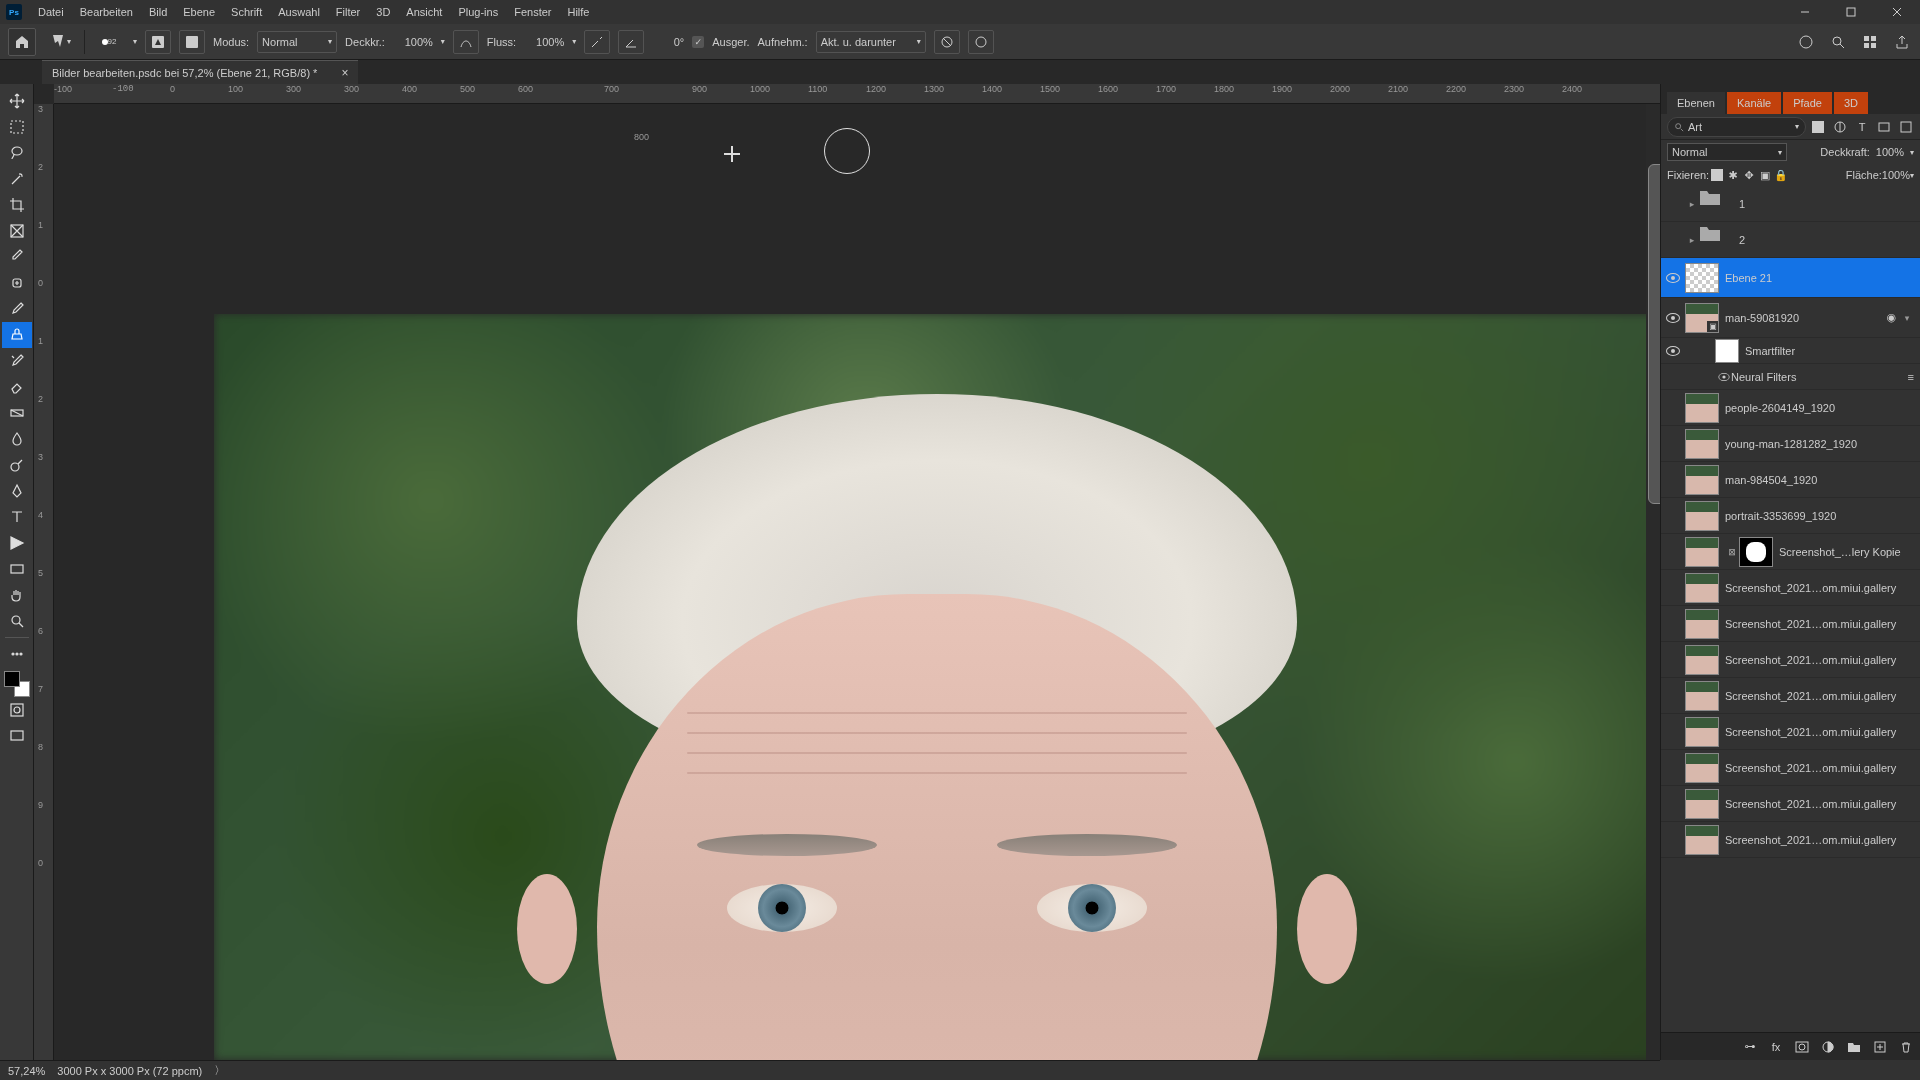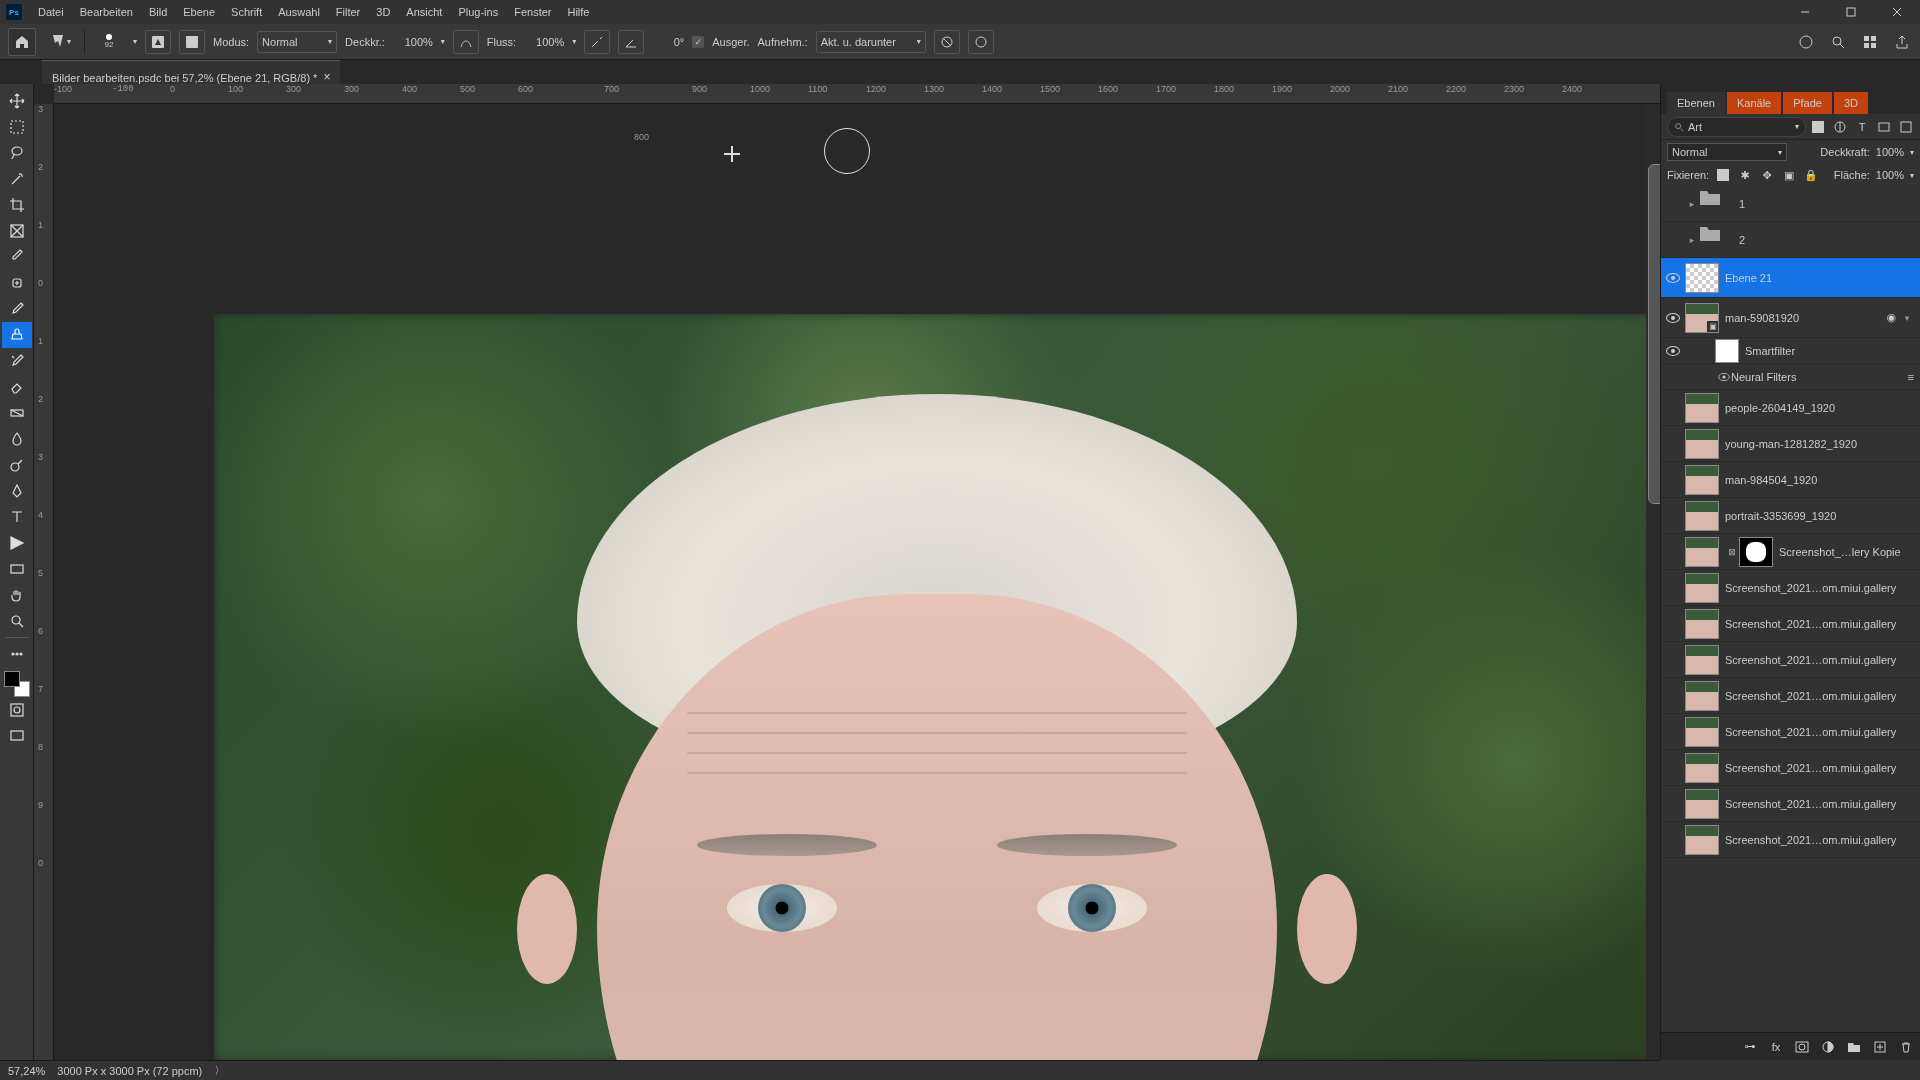--- a/index.html
+++ b/index.html
@@ -10,36 +10,36 @@
 .ps-logo{width:16px;height:16px;background:#001e36;border-radius:2px;display:flex;align-items:center;justify-content:center;font-size:8px;color:#31a8ff;font-weight:bold;margin-right:8px}
 .menu-item{padding:4px 8px;cursor:pointer}
 .window-controls{position:absolute;right:0;display:flex}
 .wc-btn{width:46px;height:24px;display:flex;align-items:center;justify-content:center;cursor:pointer}
 .wc-btn svg{width:10px;height:10px;stroke:#ccc;fill:none}
 
 
 .optionsbar{height:36px;background:#383838;display:flex;align-items:center;padding:0 8px;gap:8px;border-bottom:1px solid #1a1a1a}
 .home-btn{width:28px;height:28px;display:flex;align-items:center;justify-content:center;background:#323232;border:1px solid #555;border-radius:2px}
 .tool-preset{width:32px;height:28px;display:flex;align-items:center;justify-content:center}
-.brush-preview{width:32px;height:32px;background:#383838;display:flex;flex-direction:column;align-items:center;justify-content:center}
+.brush-preview{width:32px;height:32px;background:#383838;display:flex;flex-direction:row;align-items:center;justify-content:center}
 .brush-dot{width:6px;height:6px;background:#fff;border-radius:50%}
 .brush-size{font-size:8px}
 .opt-label{font-size:11px}
 .opt-btn{width:26px;height:24px;display:flex;align-items:center;justify-content:center;border:1px solid #535353;border-radius:2px;background:#383838}
 .opt-sep{width:1px;height:24px;background:#222}
 .opt-input{width:40px;height:20px;background:#383838;border:none;text-align:right;color:#ccc}
 .opt-select{width:80px;height:22px;background:#383838;border:1px solid #535353;border-radius:2px;display:flex;align-items:center;justify-content:space-between;padding:0 4px}
 .chevron{font-size:8px}
 .checkbox{width:12px;height:12px;background:#555;border-radius:2px;display:flex;align-items:center;justify-content:center;font-size:9px}
 .right-icons{position:absolute;right:8px;display:flex;gap:12px;align-items:center}
 .right-icons div{width:20px;height:20px;display:flex;align-items:center;justify-content:center}
 
 
 .tabbar{height:24px;background:#282828;display:flex;align-items:end;padding-left:42px}
-.doc-tab{height:24px;background:#323232;padding:0 10px;display:flex;align-items:flex-end;gap:6px;border-top:1px solid #555}
+.doc-tab{height:24px;background:#323232;padding:0 10px;display:flex;align-items:center;gap:24px;border-top:1px solid #555}
 .doc-tab .close{font-size:12px;cursor:pointer}
 
 
 .main{position:absolute;top:84px;bottom:20px;left:0;right:0;display:flex}
 .toolbar{width:34px;background:#383838;display:flex;flex-direction:column;align-items:center;padding-top:4px;gap:0;border-right:1px solid #1a1a1a}
 .tool{width:30px;height:26px;display:flex;align-items:center;justify-content:center;cursor:pointer;position:relative}
 .tool.active{background:#1473e6}
 .tool svg{width:16px;height:16px;stroke:#ddd;fill:none;stroke-width:1.2}
 .tool.active svg{stroke:#fff}
 .tool-sep{width:24px;height:1px;background:#555;margin:3px 0}
@@ -80,21 +80,21 @@
 .panel-tabs{height:30px;display:flex;align-items:end;padding:0 6px;gap:2px;background:#282828}
 .ptab{padding:5px 10px;background:#c2410c;cursor:pointer}
 .ptab.active{background:#323232}
 .panel-opts{height:26px;display:flex;align-items:center;padding:0 6px;gap:4px;border-bottom:1px solid #222}
 .search-box{flex:1;height:20px;background:#282828;border:1px solid #444;border-radius:10px;display:flex;align-items:center;padding:0 6px;gap:4px}
 .search-box svg{width:10px;height:10px;stroke:#999;fill:none}
 .panel-icons{display:flex;gap:6px}
 .panel-icons div{width:16px;height:16px;display:flex;align-items:center;justify-content:center;cursor:pointer}
 .blend-row{height:24px;display:flex;align-items:center;padding:0 6px;gap:6px}
 .blend-select{flex:1;max-width:120px;height:18px;background:#282828;border:1px solid #555;display:flex;align-items:center;justify-content:space-between;padding:0 4px}
-.lock-row{height:22px;display:flex;align-items:center;padding:0 6px;gap:6px;font-size:10px}
+.lock-row{height:22px;display:flex;align-items:center;padding:0 6px;font-size:10px}
 .lock-row div{width:16px;height:16px;display:flex;align-items:center;justify-content:center}
 .layers{flex:1;overflow-y:auto;background:#323232}
 .layer{height:36px;display:flex;align-items:center;padding-right:6px;border-bottom:1px solid #2a2a2a}
 .layer.tall{height:40px}
 .layer.selected{background:#1473e6;color:#fff}
 .vis{width:24px;display:flex;align-items:center;justify-content:center}
 .eye-icon{width:14px;height:10px;border:1px solid #ccc;border-radius:50%;position:relative}
 .eye-icon::after{content:"";width:4px;height:4px;background:#ccc;border-radius:50%;position:absolute;top:2px;left:4px}
 .expand{width:14px;display:flex;align-items:center;justify-content:center;font-size:9px;color:#999}
 .thumb{width:34px;height:30px;background:#555;border:1px solid #888;margin-right:6px;position:relative;overflow:hidden}

